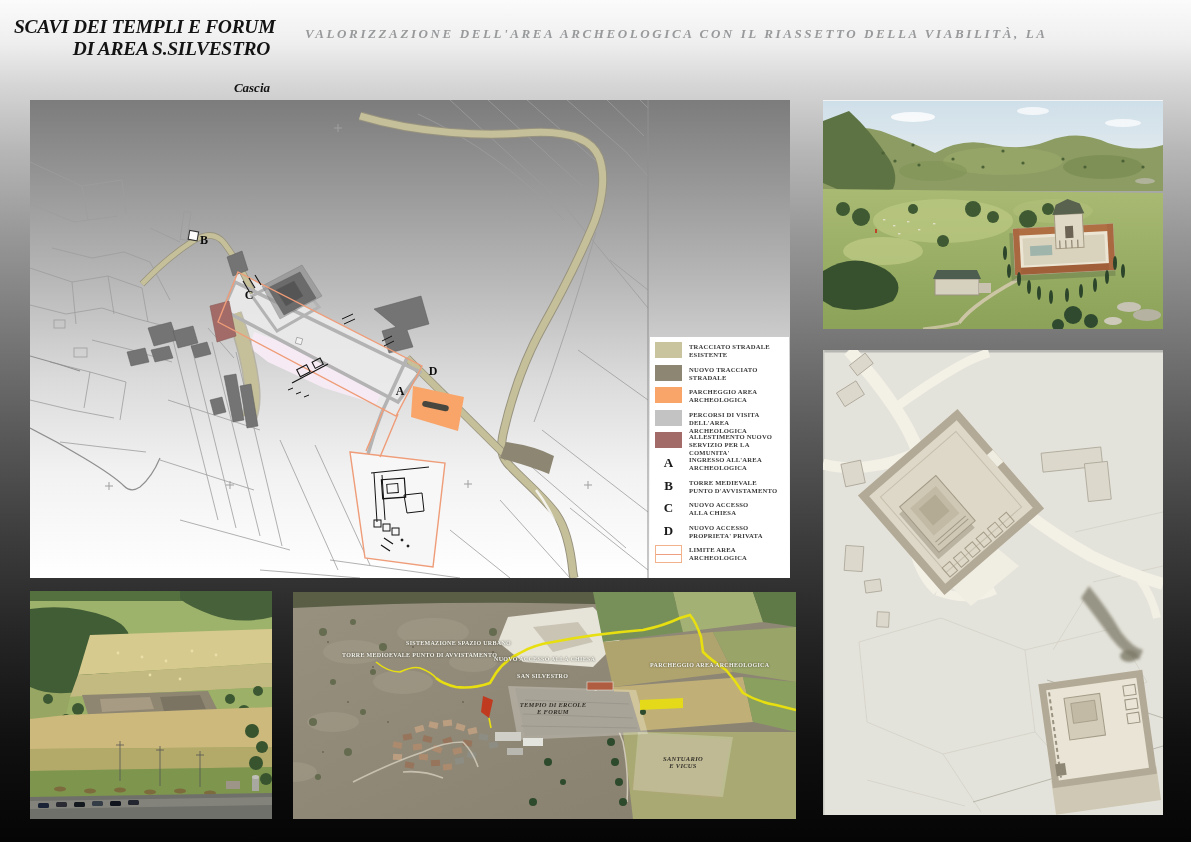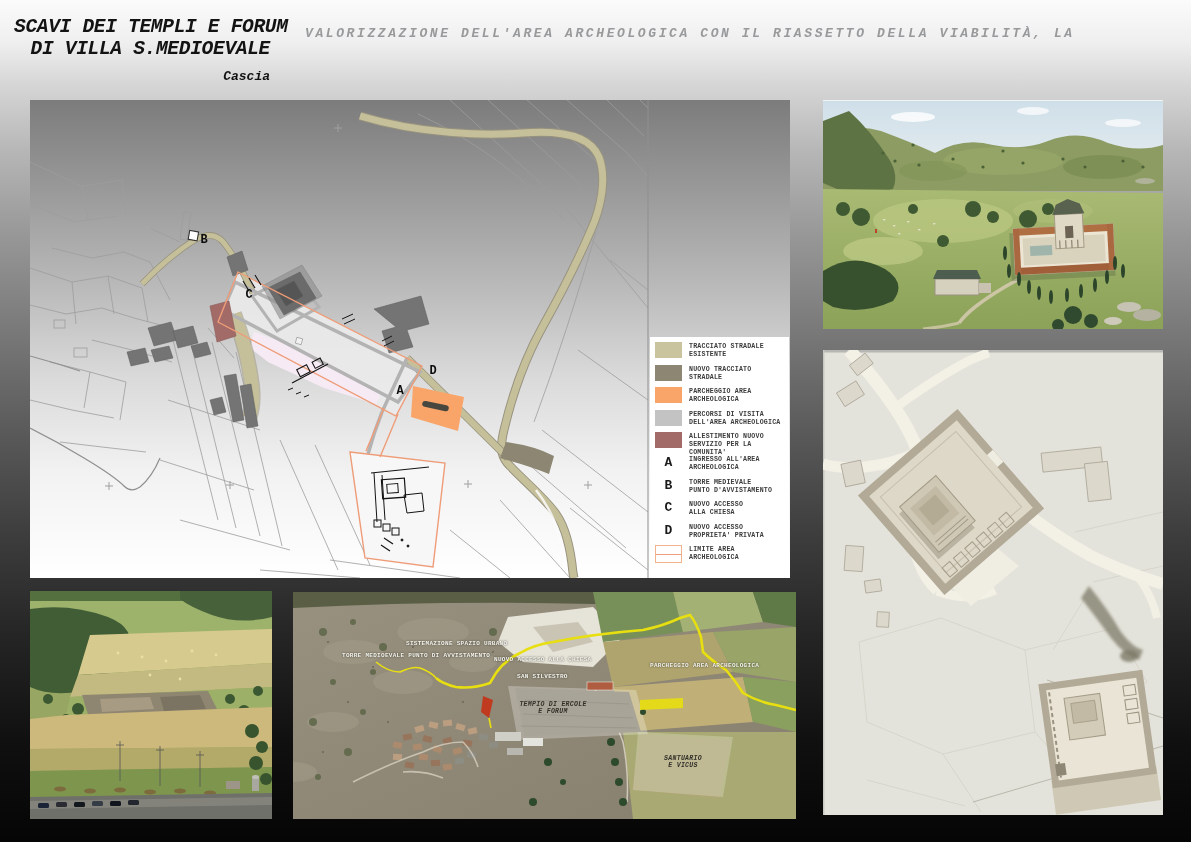--- a/index.html
+++ b/index.html
@@ -1,21 +1,21 @@
 <!DOCTYPE html>
 <html><head>
 <meta charset="utf-8">
 <style>
   html,body{margin:0;padding:0;background:#222;}
   .poster{position:relative;width:1191px;height:842px;overflow:hidden;
-    font-family:Liberation Mono, monospace;
+    font-family:Liberation Serif, serif;
     background:linear-gradient(180deg,#fbfbfb 0%,#efefef 5%,#d6d6d6 10%,#b6b6b6 18%,#979797 28%,#777777 40%,#585858 52%,#3c3c3c 64%,#242424 76%,#101010 88%,#050505 100%);}
   .title-block{position:absolute;left:14px;top:16px;width:256px;text-align:right;color:#131313;}
   .title-line{font-style:italic;font-weight:900;font-size:19.5px;line-height:22px;letter-spacing:-0.3px;white-space:nowrap;}
-  .subtitle{font-style:italic;font-weight:700;font-size:13px;margin-top:9px;}
+  .subtitle{font-style:italic;font-weight:700;font-size:13px;margin-top:20px;}
   .description{position:absolute;left:305px;top:24px;width:890px;}
   .description div{font-style:italic;font-weight:700;font-size:13px;line-height:20.5px;letter-spacing:2.6px;color:#97999b;white-space:nowrap;}
   .panel{position:absolute;}
   .map-panel{left:30px;top:100px;width:760px;height:478px;}
   .map-panel svg{position:absolute;left:0;top:0;}
   .map-letter{position:absolute;font-weight:700;font-size:12px;color:#0d0d0d;transform:translate(-50%,-50%);}
   .legend{position:absolute;left:620px;top:237px;width:139px;height:241px;background:#ffffff;box-sizing:border-box;padding:5px 2px 0 5px;}
   .lrow{display:flex;gap:7px;height:22.6px;align-items:flex-start;}
   .sw{width:27px;height:16px;flex:none;}
   .sw-existing{background:#cac49e;}
@@ -35,21 +35,21 @@
   .aerial-label{position:absolute;font-weight:700;font-size:6px;line-height:7px;color:#f4f4ee;letter-spacing:.3px;white-space:nowrap;text-shadow:0 0 2px rgba(40,40,28,.9);}
   .aerial-label.dark{color:#33302a;font-style:italic;font-size:6.5px;text-shadow:none;text-align:center;white-space:normal;}
 </style>
 </head>
 <body>
 
 <div class="poster">
 
   <div class="title-block">
     <div class="title-line">SCAVI DEI TEMPLI E FORUM</div>
-    <div class="title-line">DI VILLA S.MEDIOEVALE</div>
+    <div class="title-line">DI AREA S.SILVESTRO</div>
     <div class="subtitle">Cascia</div>
   </div>
   <div class="description">
     <div>VALORIZZAZIONE DELL'AREA ARCHEOLOGICA CON IL RIASSETTO DELLA VIABILITÀ, LA</div>
   </div>
 
   <div class="panel map-panel">
     <svg width="760" height="478" viewBox="0 0 760 478">
       <defs>
         <linearGradient id="mg" x1="0" y1="0" x2="0" y2="1">

